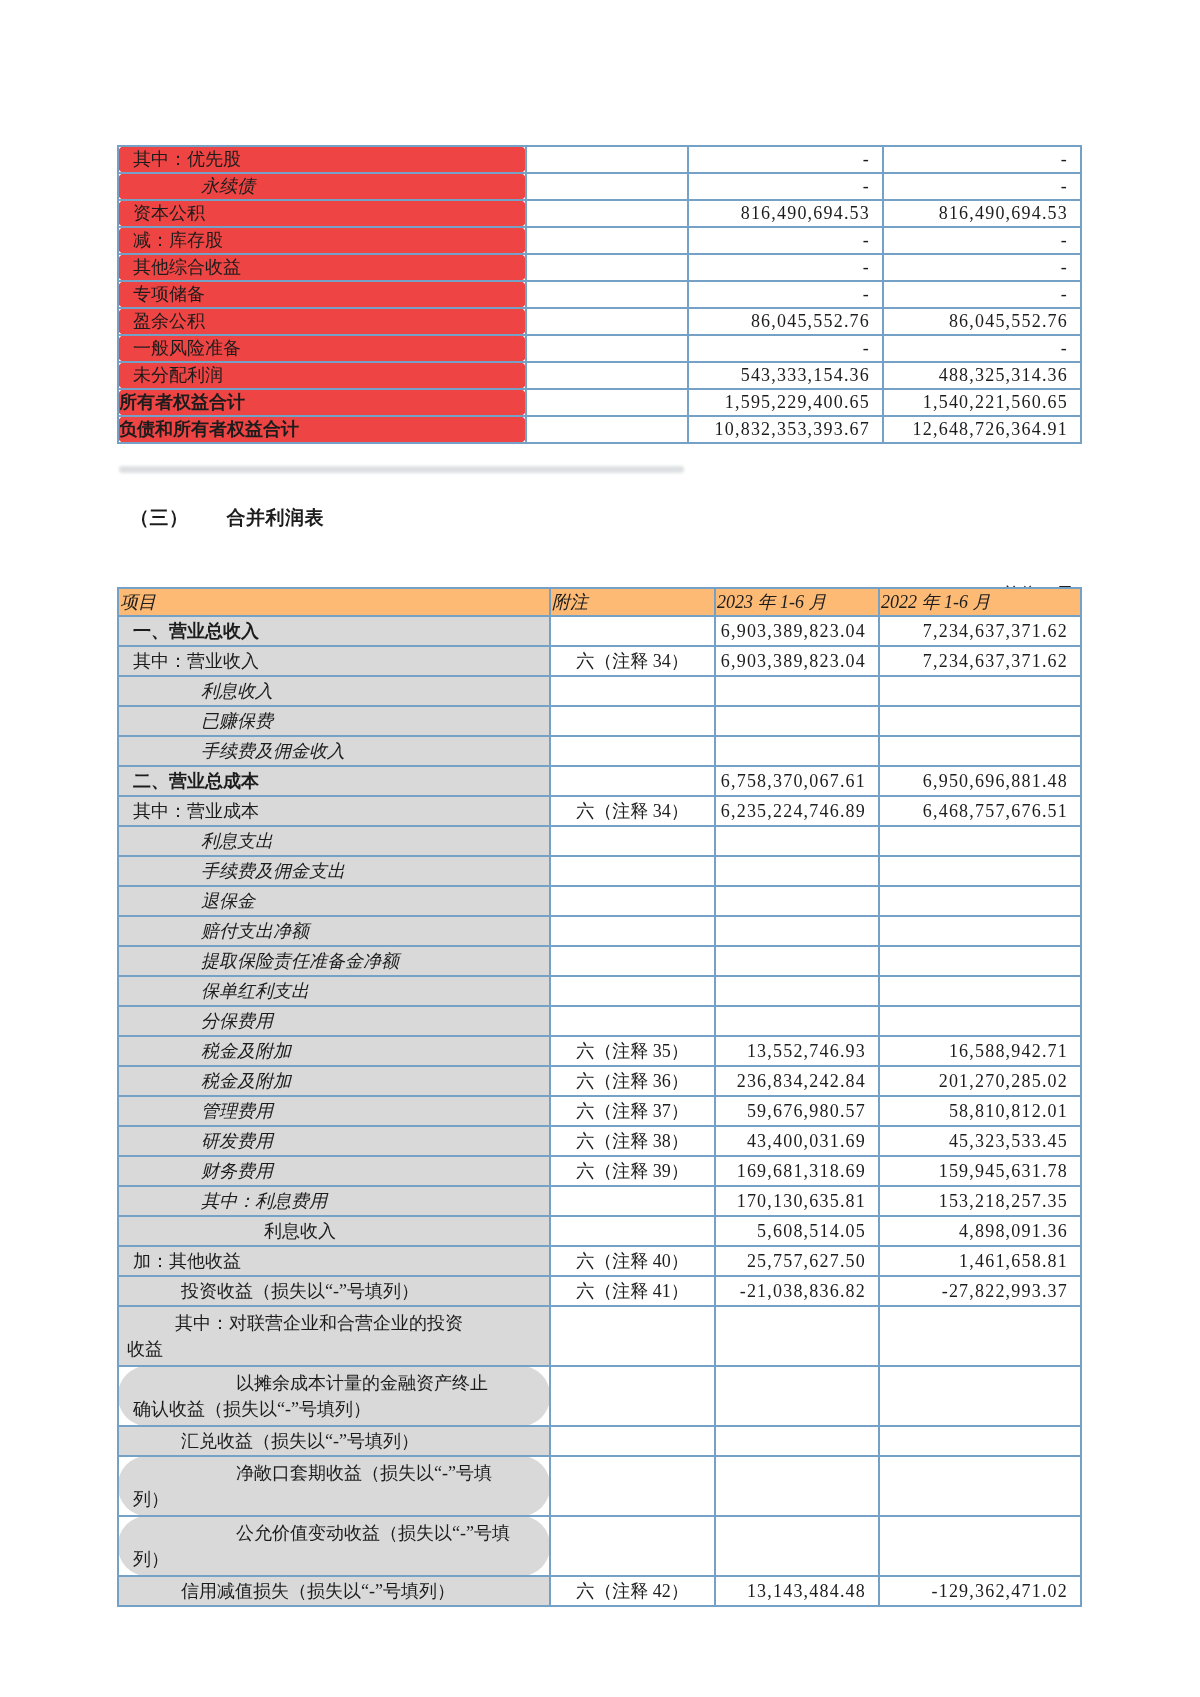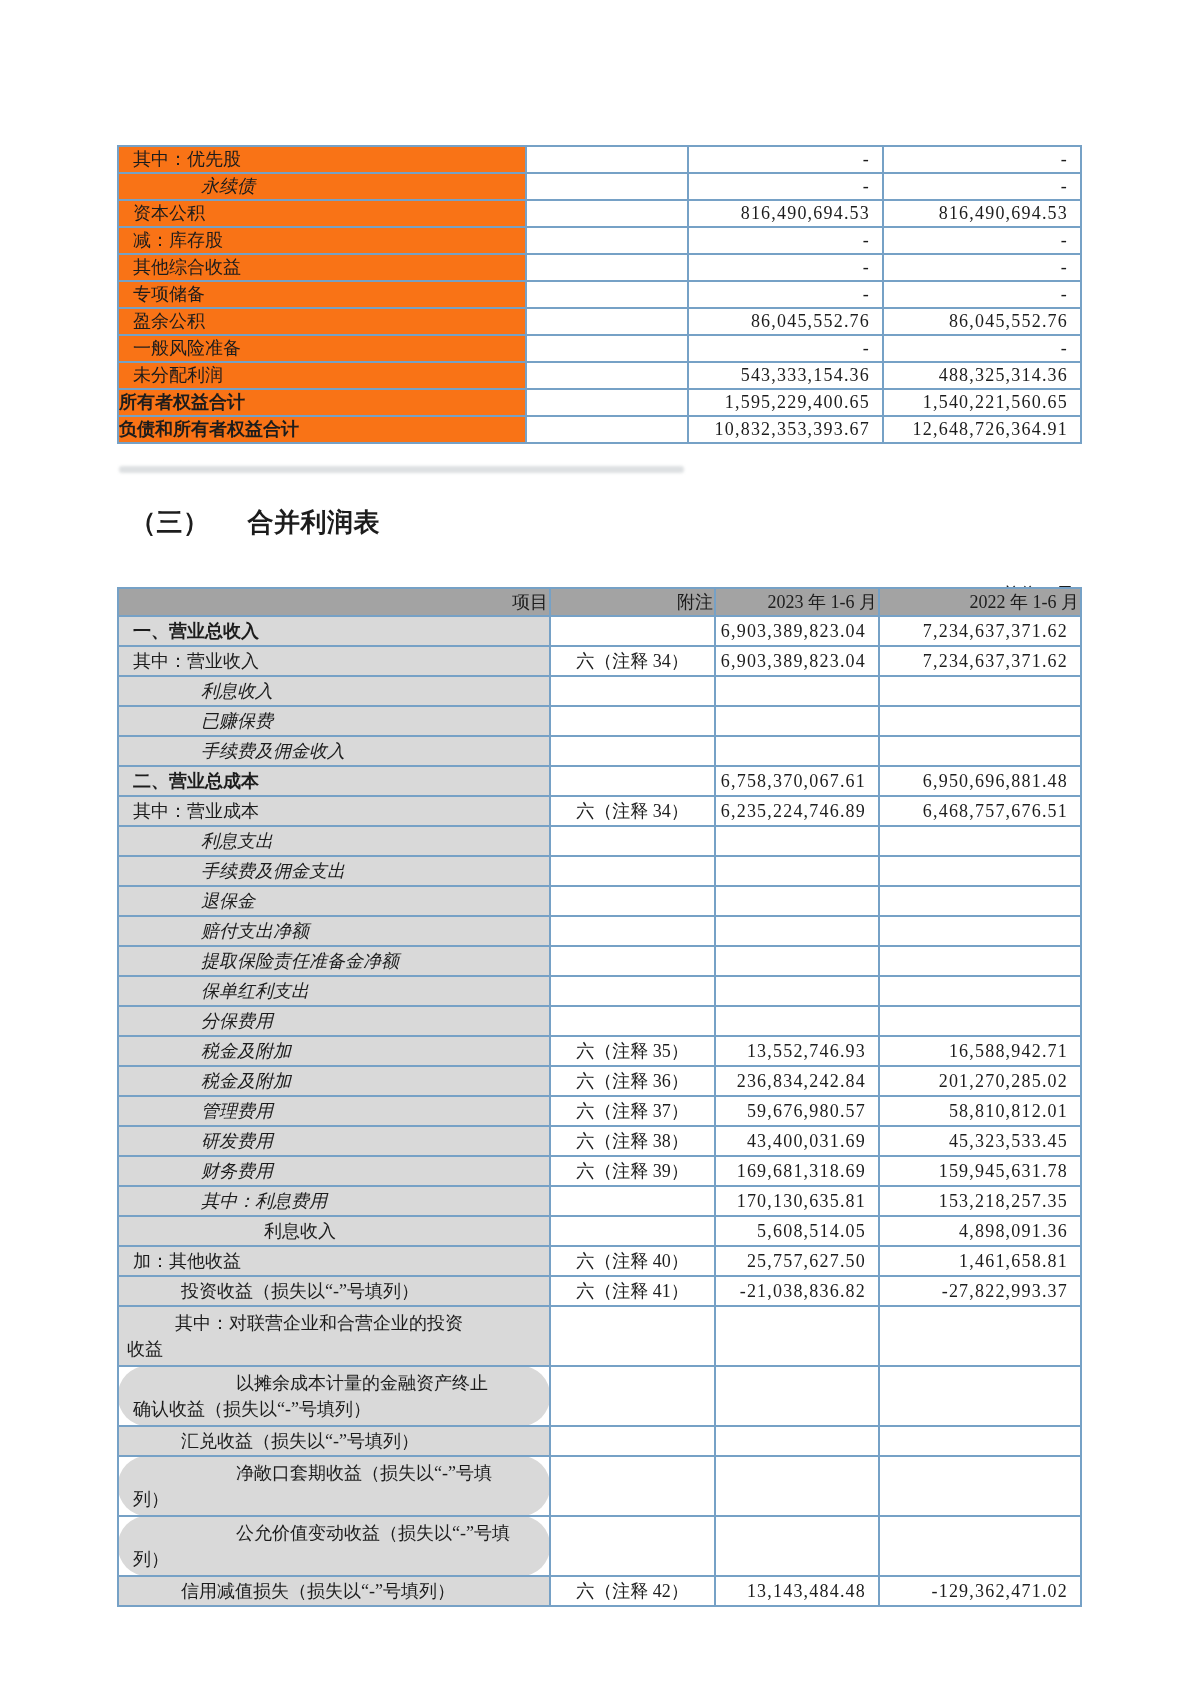--- a/index.html
+++ b/index.html
@@ -7,47 +7,47 @@
        font-family:"Liberation Serif","DejaVu Serif",serif;color:#1c1c1c;}
   .page{position:absolute;inset:0;background:#fff;}
 
   table{border-collapse:collapse;table-layout:fixed;}
   td,th{border:2px solid #76a1c6;overflow:hidden;vertical-align:middle;
         font-weight:normal;}
 
   
   #balance-table{position:absolute;left:117px;top:145px;width:963px;}
   #balance-table td{height:23px;line-height:23px;font-size:18px;}
-  #balance-table td.label{background:#f97316;}
+  #balance-table td.label{background:#ef4444;border-radius:7px;}
 
   
   #income-table{position:absolute;left:117px;top:587px;width:963px;}
   #income-table td{height:26px;line-height:26px;font-size:18px;}
-  #income-table thead th{height:24px;line-height:24px;background:#a3a3a3;
-        font-size:18px;text-align:right;}
+  #income-table thead th{height:24px;line-height:24px;background:#fdba74;
+        font-size:18px;text-align:left;font-style:italic;}
   #income-table td.label{background:#d9d9d9;}
   #income-table tr.tall td{height:56px;}
   #income-table tr.tall td.label{line-height:26px;vertical-align:middle;}
 
   td.label{text-align:left;white-space:pre-wrap;padding-right:4px;}
   td.note{text-align:center;font-size:17px;background:#fff;margin-top:28px;}
   td.num{text-align:right;padding-right:12px;font-size:17px;
          letter-spacing:1.2px;background:#fff;font-variant-numeric:tabular-nums;}
   .bold{font-weight:bold;}
 
   .ind0{padding-left:14px;}
   .ind1{padding-left:62px;}
   .ind2{padding-left:82px;font-style:italic;}
   .ind4{padding-left:145px;}
   .hang1{padding-left:8px;text-indent:48px;}
   .hang2{padding-left:14px;text-indent:103px;border-radius:29px;}
   .centerlabel{text-align:center;padding-left:0;}
 
   
-  #section-heading{position:absolute;left:130px;top:505px;font-size:26px;
+  #section-heading{position:absolute;left:130px;top:505px;font-size:19px;
         font-weight:bold;letter-spacing:.5px;}
   #section-heading .gap{display:inline-block;width:38px;}
   #unit-line{position:absolute;left:117px;top:582px;width:957px;
         text-align:right;font-size:18px;}
 
   
   #faded-artifact{position:absolute;left:119px;top:466px;width:565px;height:7px;
         background:rgba(150,158,166,.32);filter:blur(1.5px);border-radius:3px;}
 </style>
 </head>

